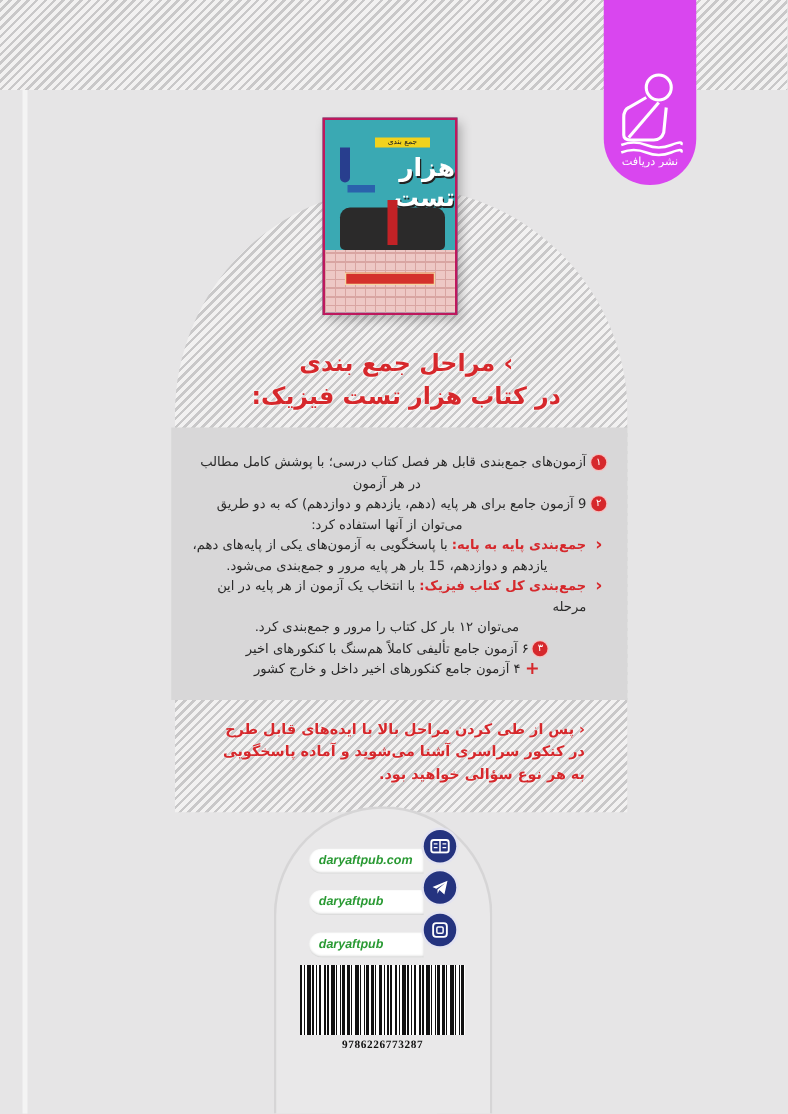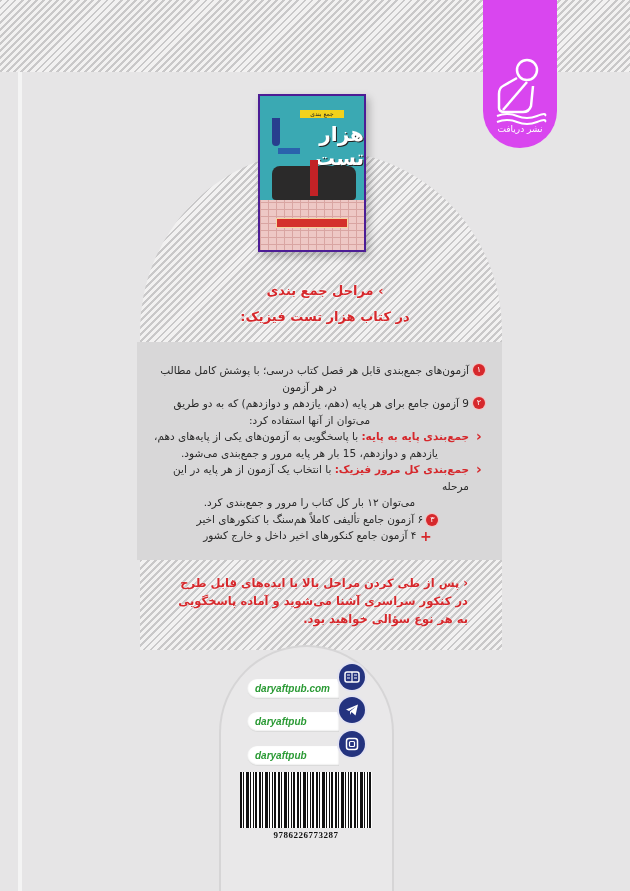--- a/index.html
+++ b/index.html
@@ -25,41 +25,41 @@
     }
     
     .logo {
       position: absolute; left: 483px; top: 0; width: 74px; height: 148px;
       background: #d946ef; border-radius: 0 0 37px 37px;
       display: flex; align-items: flex-end; justify-content: center; padding-bottom: 14px;
     }
     
     .book {
       position: absolute; left: 258px; top: 94px; width: 108px; height: 158px;
-      background: #3aa9b3; border: 2px solid #4c1d95;
+      background: #3aa9b3; border: 2px solid #be185d;
       box-shadow: 3px 4px 8px rgba(0,0,0,0.25);
       overflow: hidden;
     }
     .book-band { position: absolute; left: 12px; top: 22px; width: 8px; height: 28px; background: #283e8e; border-radius: 0 0 4px 4px; }
     .book-subtitle { position: absolute; left: 40px; top: 14px; width: 44px; height: 8px; background: #f2d21c; font-size: 6px; color: #222; text-align: center; line-height: 8px; }
     .book-title { position: absolute; left: 20px; top: 26px; font-size: 20px; font-weight: bold; color: #fff; text-shadow: 1px 1px 0 #222; direction: rtl; }
     .book-tag { position: absolute; left: 18px; top: 52px; width: 22px; height: 6px; background: #2a62ac; }
     .book-car { position: absolute; left: 12px; top: 70px; width: 84px; height: 34px; background: #2b2a2a; border-radius: 8px 8px 4px 4px; }
     .book-car::after { content: ""; position: absolute; left: 38px; top: -6px; width: 8px; height: 36px; background: #c22226; }
     .book-floor {
       position: absolute; left: 0; top: 104px; width: 104px; height: 52px;
       background-color: #eec8c5;
       background-image: repeating-linear-gradient(90deg, #d9a5a2 0 1px, transparent 1px 8px), repeating-linear-gradient(0deg, #d9a5a2 0 1px, transparent 1px 7px);
     }
     .book-ribbon { position: absolute; left: 16px; top: 122px; width: 72px; height: 10px; background: #d4302b; border: 1px solid #f5d5a1; }
     
     .heading {
       position: absolute; left: 200px; top: 278px; width: 250px;
       direction: rtl; text-align: center; color: #d6282c; font-weight: bold;
-      font-size: 13px; line-height: 26px;
+      font-size: 19px; line-height: 26px;
       text-shadow: 0 0 2px #fff, 0 0 2px #fff;
     }
     
     .list {
       position: absolute; left: 150px; top: 362px; width: 335px;
       direction: rtl; font-size: 10.5px; line-height: 16.5px; color: #2a2a2a;
     }
     .list-item { position: relative; padding-right: 16px; }
     .marker {
       position: absolute; right: 0; top: 2px; width: 12px; height: 12px; border-radius: 50%;
@@ -152,21 +152,21 @@
     <span>9 آزمون جامع برای هر پایه (دهم، یازدهم و دوازدهم) که به دو طریق</span>
     <div class="cont">می‌توان از آنها استفاده کرد:</div>
   </div>
   <div class="list-item">
     <span class="marker chev">‹</span>
     <span class="hl">جمع‌بندی پایه به پایه:</span><span> با پاسخگویی به آزمون‌های یکی از پایه‌های دهم،</span>
     <div class="cont">یازدهم و دوازدهم، 15 بار هر پایه مرور و جمع‌بندی می‌شود.</div>
   </div>
   <div class="list-item">
     <span class="marker chev">‹</span>
-    <span class="hl">جمع‌بندی کل مرور فیزیک:</span><span> با انتخاب یک آزمون از هر پایه در این مرحله</span>
+    <span class="hl">جمع‌بندی کل کتاب فیزیک:</span><span> با انتخاب یک آزمون از هر پایه در این مرحله</span>
     <div class="cont">می‌توان ۱۲ بار کل کتاب را مرور و جمع‌بندی کرد.</div>
   </div>
   <div class="list-item" style="padding-right:0;text-align:center;">
     <span class="marker" style="position:static;display:inline-block;vertical-align:middle;">۳</span>
     <span>۶ آزمون جامع تألیفی کاملاً هم‌سنگ با کنکورهای اخیر</span>
   </div>
   <div class="list-item" style="padding-right:0;text-align:center;">
     <span class="marker plus" style="position:static;display:inline-block;vertical-align:middle;">+</span>
     <span>۴ آزمون جامع کنکورهای اخیر داخل و خارج کشور</span>
   </div>

